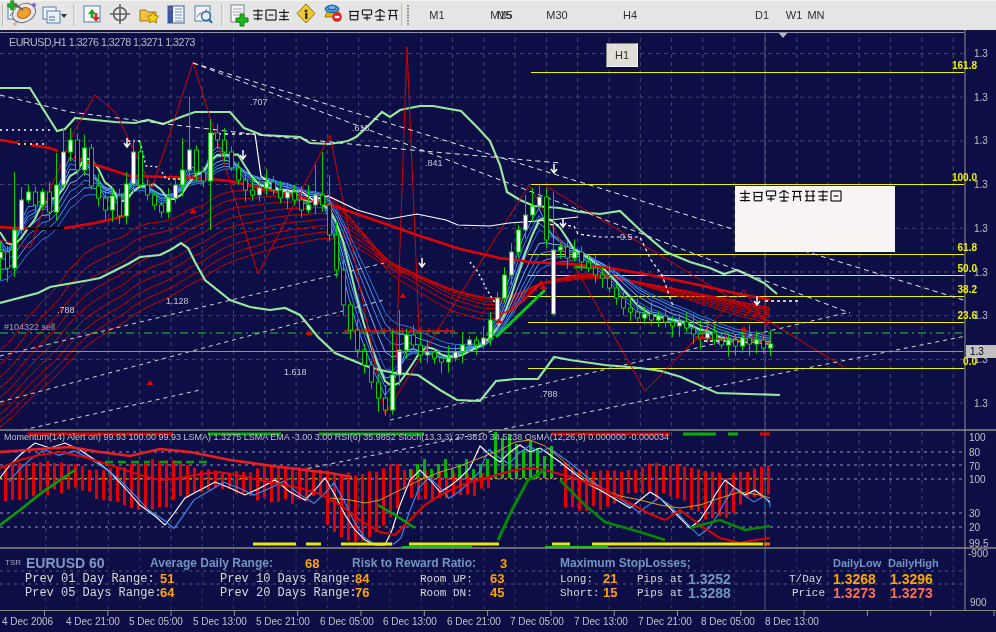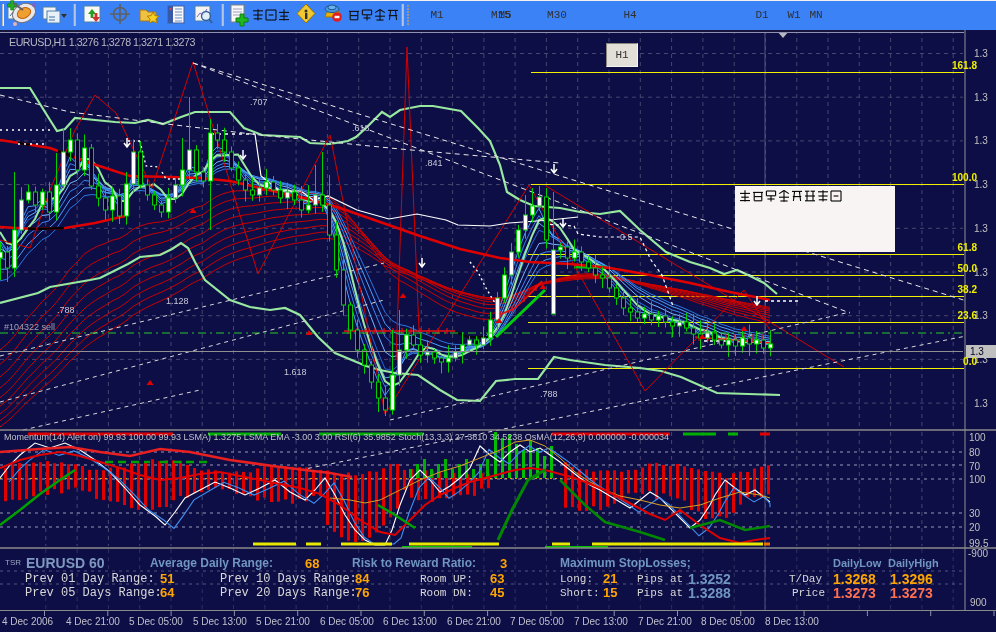--- a/index.html
+++ b/index.html
@@ -1,14 +1,14 @@
 <!DOCTYPE html>
 <html><head><meta charset="utf-8"><style>
 html,body{margin:0;padding:0;width:996px;height:632px;overflow:hidden;background:#0e0e46;font-family:"Liberation Sans",sans-serif;}
-#toolbar{position:absolute;left:0;top:0;width:996px;height:30px;background:#3b82f6;font-family:Liberation Mono, monospace;}
+#toolbar{position:absolute;left:0;top:0;width:996px;height:30px;background:#e5e5e5;}
 #tbtop{position:absolute;left:0;top:0;width:996px;height:1px;background:#f4f2ee;}
 .tfb{position:absolute;top:4px;height:22px;line-height:22px;text-align:center;font-size:11px;color:#303030;}
 .pressed{background:#e2dfd8;border:1px solid;border-color:#8a867e #f6f4f0 #f6f4f0 #8a867e;margin-top:39px;}
 svg{position:absolute;left:0;top:0;}
 </style></head><body>
 <svg width="996" height="632" viewBox="0 0 996 632">
 <rect x="0" y="30" width="996" height="602" fill="#0e0e46"></rect>
 <line x1="45.8" y1="30.0" x2="45.8" y2="428.0" stroke="#46466e" stroke-width="1" stroke-dasharray="4,4"></line>
     <line x1="77.1" y1="30.0" x2="77.1" y2="428.0" stroke="#46466e" stroke-width="1" stroke-dasharray="4,4"></line>
     <line x1="108.4" y1="30.0" x2="108.4" y2="428.0" stroke="#46466e" stroke-width="1" stroke-dasharray="4,4"></line>

